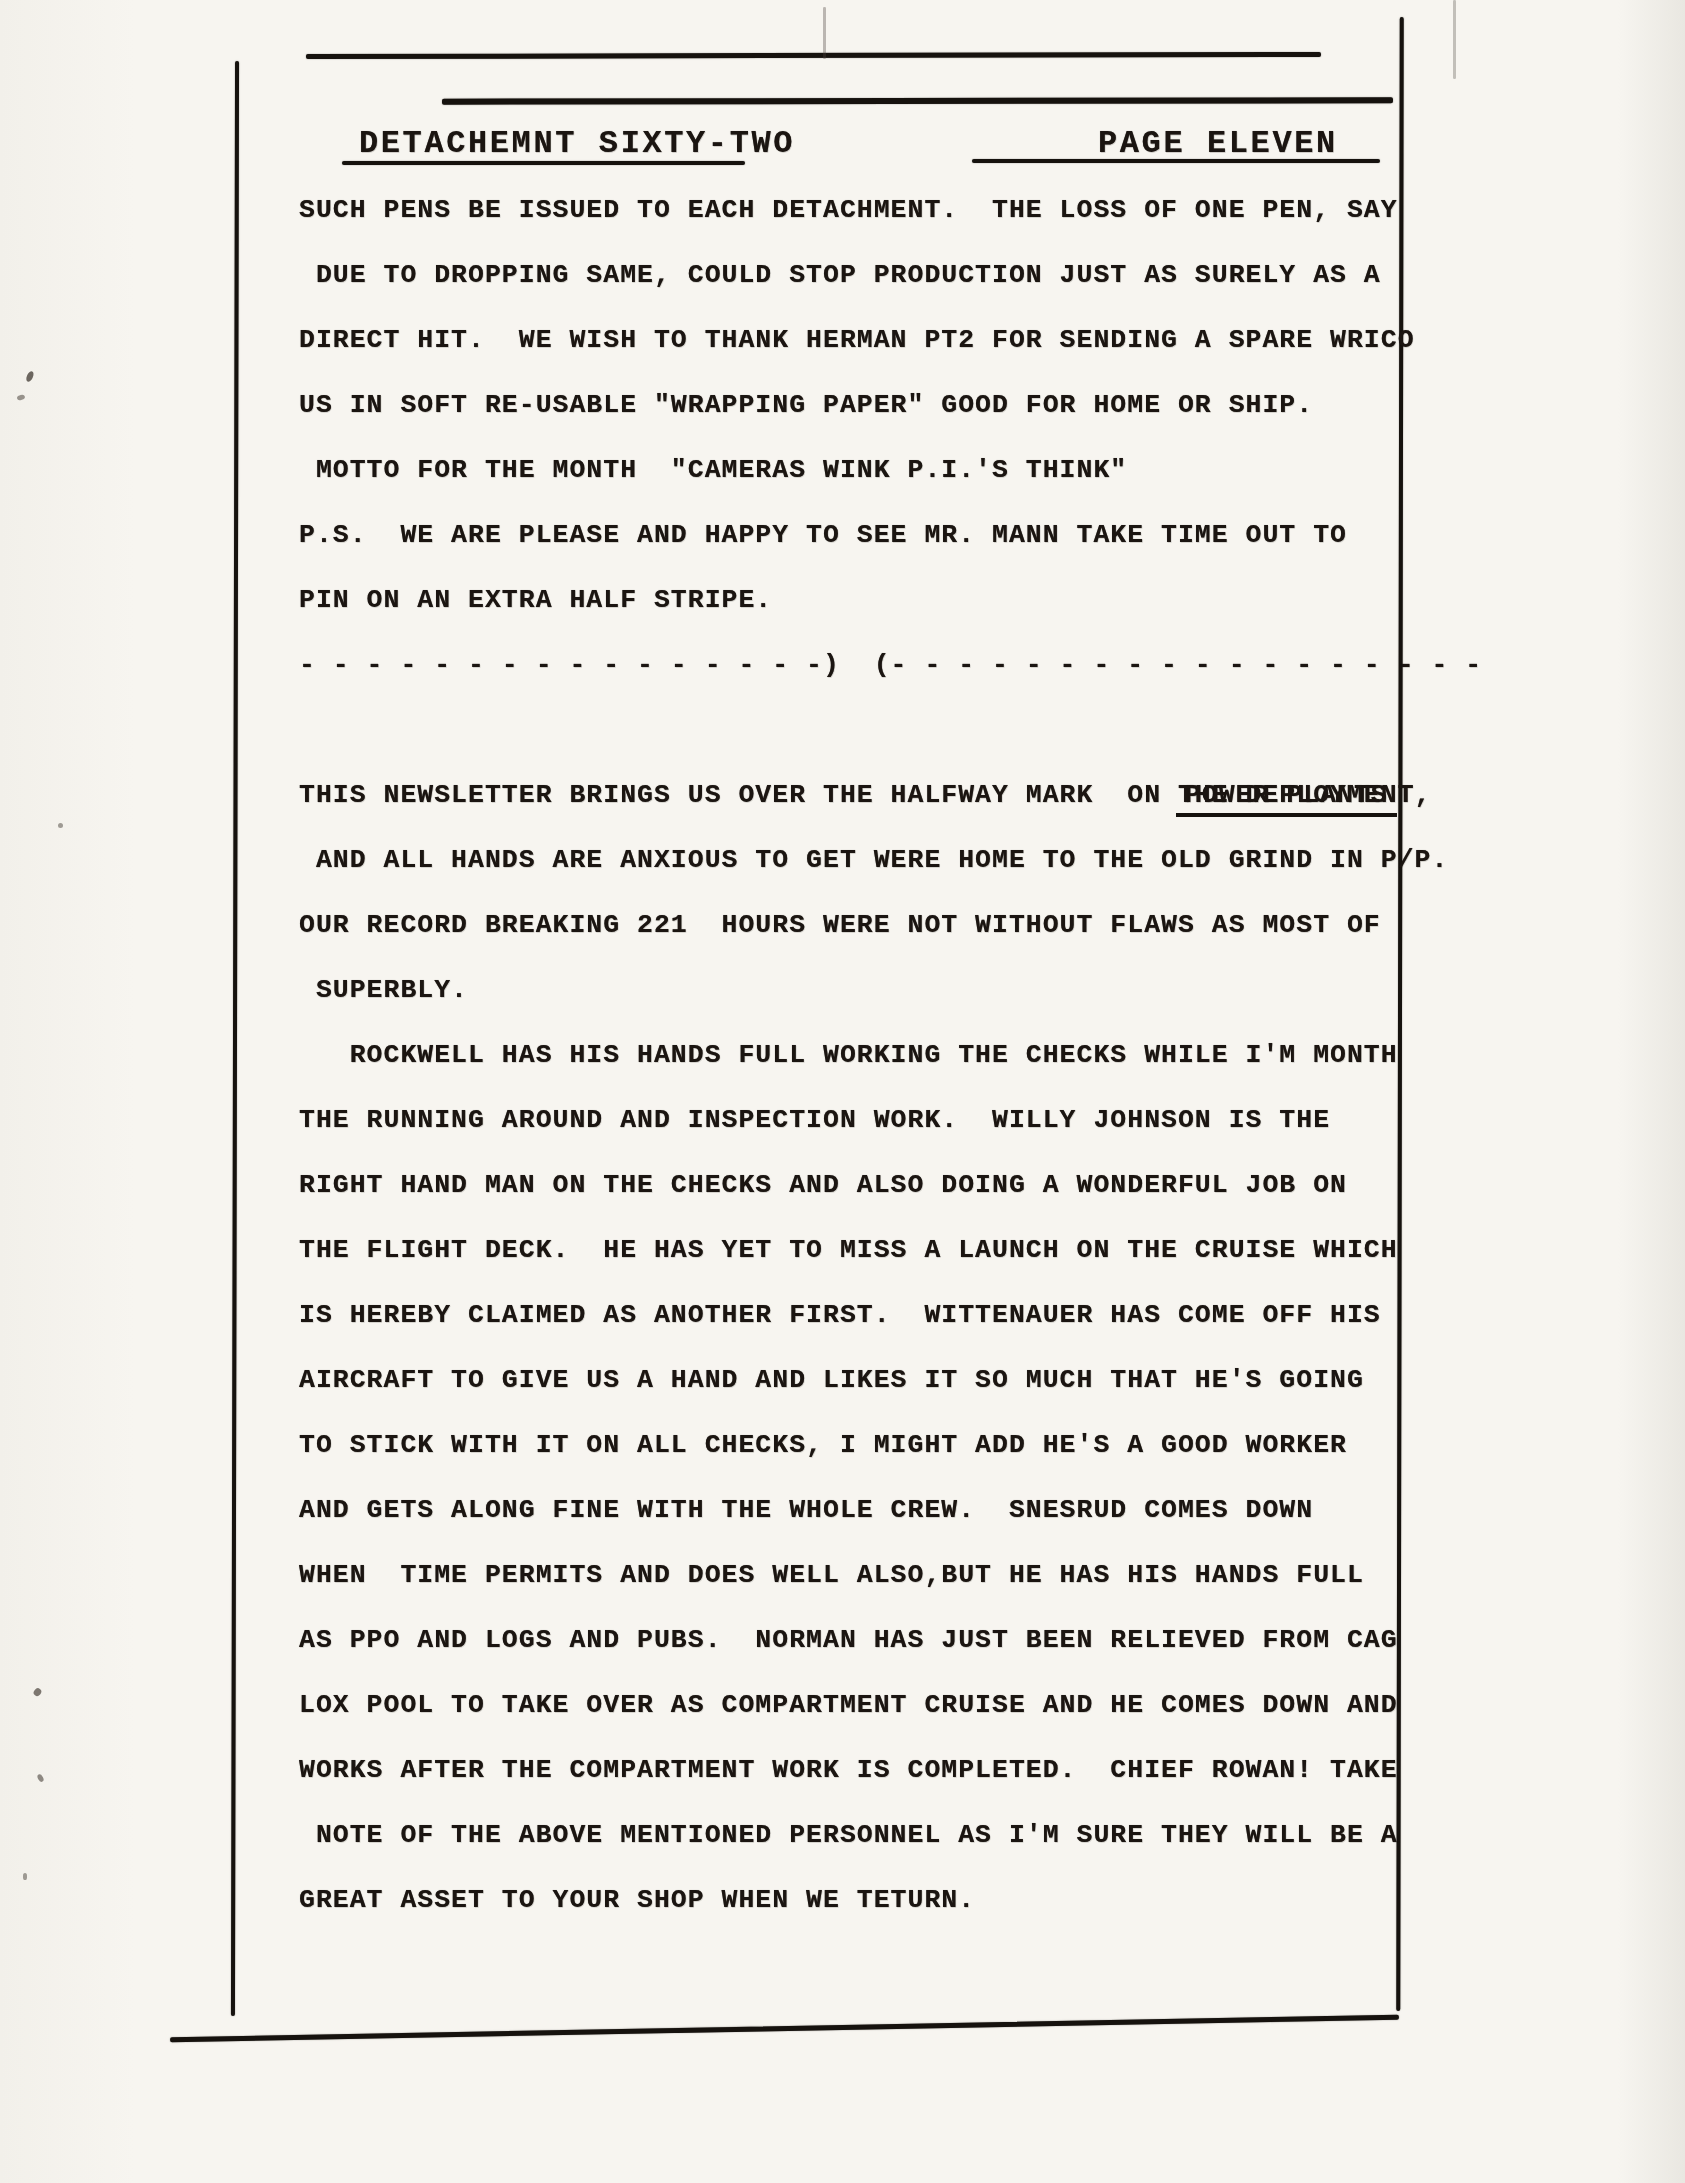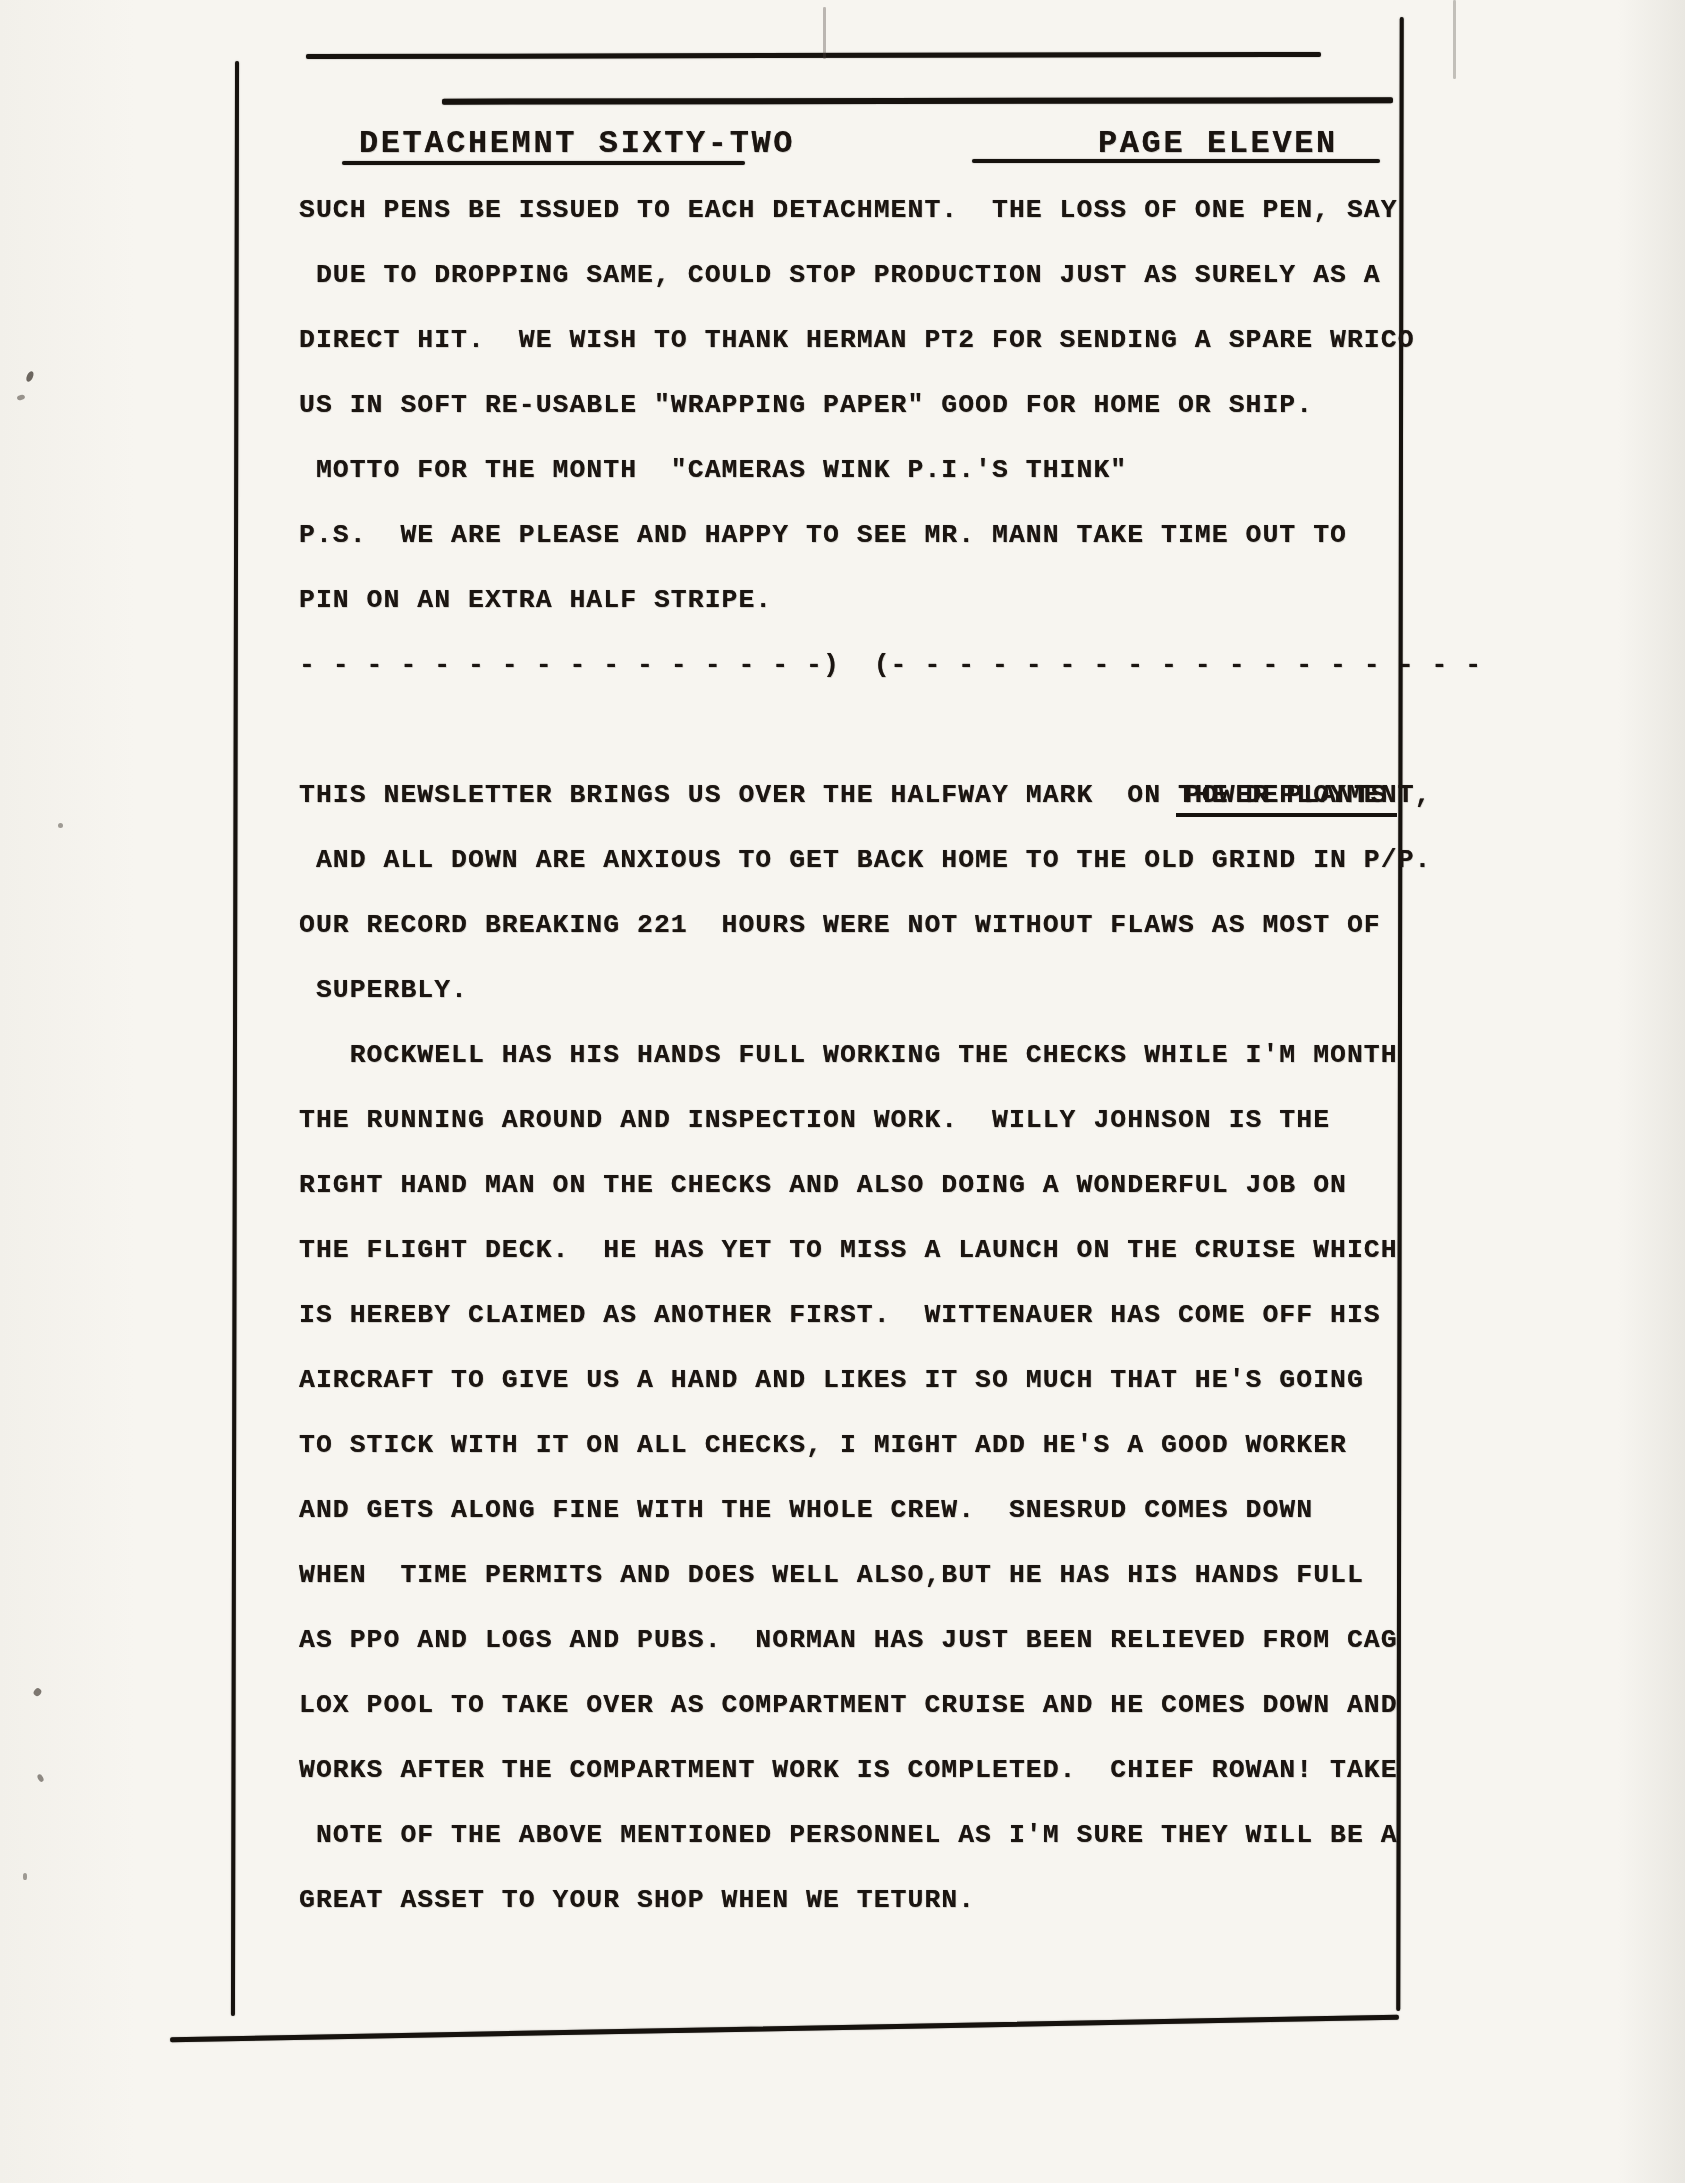--- a/index.html
+++ b/index.html
@@ -68,21 +68,21 @@
         <div class="line"> MOTTO FOR THE MONTH  "CAMERAS WINK P.I.'S THINK"</div>
         <div class="line">P.S.  WE ARE PLEASE AND HAPPY TO SEE MR. MANN TAKE TIME OUT TO</div>
         <div class="line">PIN ON AN EXTRA HALF STRIPE.</div>
       </div>
     <div class="line">- - - - - - - - - - - - - - - -)  (- - - - - - - - - - - - - - - - - -</div>
     <div class="line heading-row">
       <span class="heading">POWER PLANTS</span>
     </div>
     <div>
         <div class="line">THIS NEWSLETTER BRINGS US OVER THE HALFWAY MARK  ON THE DEPLOYMENT,</div>
-        <div class="line"> AND ALL DOWN ARE ANXIOUS TO GET BACK HOME TO THE OLD GRIND IN P/P.</div>
+        <div class="line"> AND ALL HANDS ARE ANXIOUS TO GET WERE HOME TO THE OLD GRIND IN P/P.</div>
         <div class="line">OUR RECORD BREAKING 221  HOURS WERE NOT WITHOUT FLAWS AS MOST OF</div>
         <div class="line"> SUPERBLY.</div>
         <div class="line">   ROCKWELL HAS HIS HANDS FULL WORKING THE CHECKS WHILE I'M MONTH</div>
         <div class="line">THE RUNNING AROUND AND INSPECTION WORK.  WILLY JOHNSON IS THE</div>
         <div class="line">RIGHT HAND MAN ON THE CHECKS AND ALSO DOING A WONDERFUL JOB ON</div>
         <div class="line">THE FLIGHT DECK.  HE HAS YET TO MISS A LAUNCH ON THE CRUISE WHICH</div>
         <div class="line">IS HEREBY CLAIMED AS ANOTHER FIRST.  WITTENAUER HAS COME OFF HIS</div>
         <div class="line">AIRCRAFT TO GIVE US A HAND AND LIKES IT SO MUCH THAT HE'S GOING</div>
         <div class="line">TO STICK WITH IT ON ALL CHECKS, I MIGHT ADD HE'S A GOOD WORKER</div>
         <div class="line">AND GETS ALONG FINE WITH THE WHOLE CREW.  SNESRUD COMES DOWN</div>

